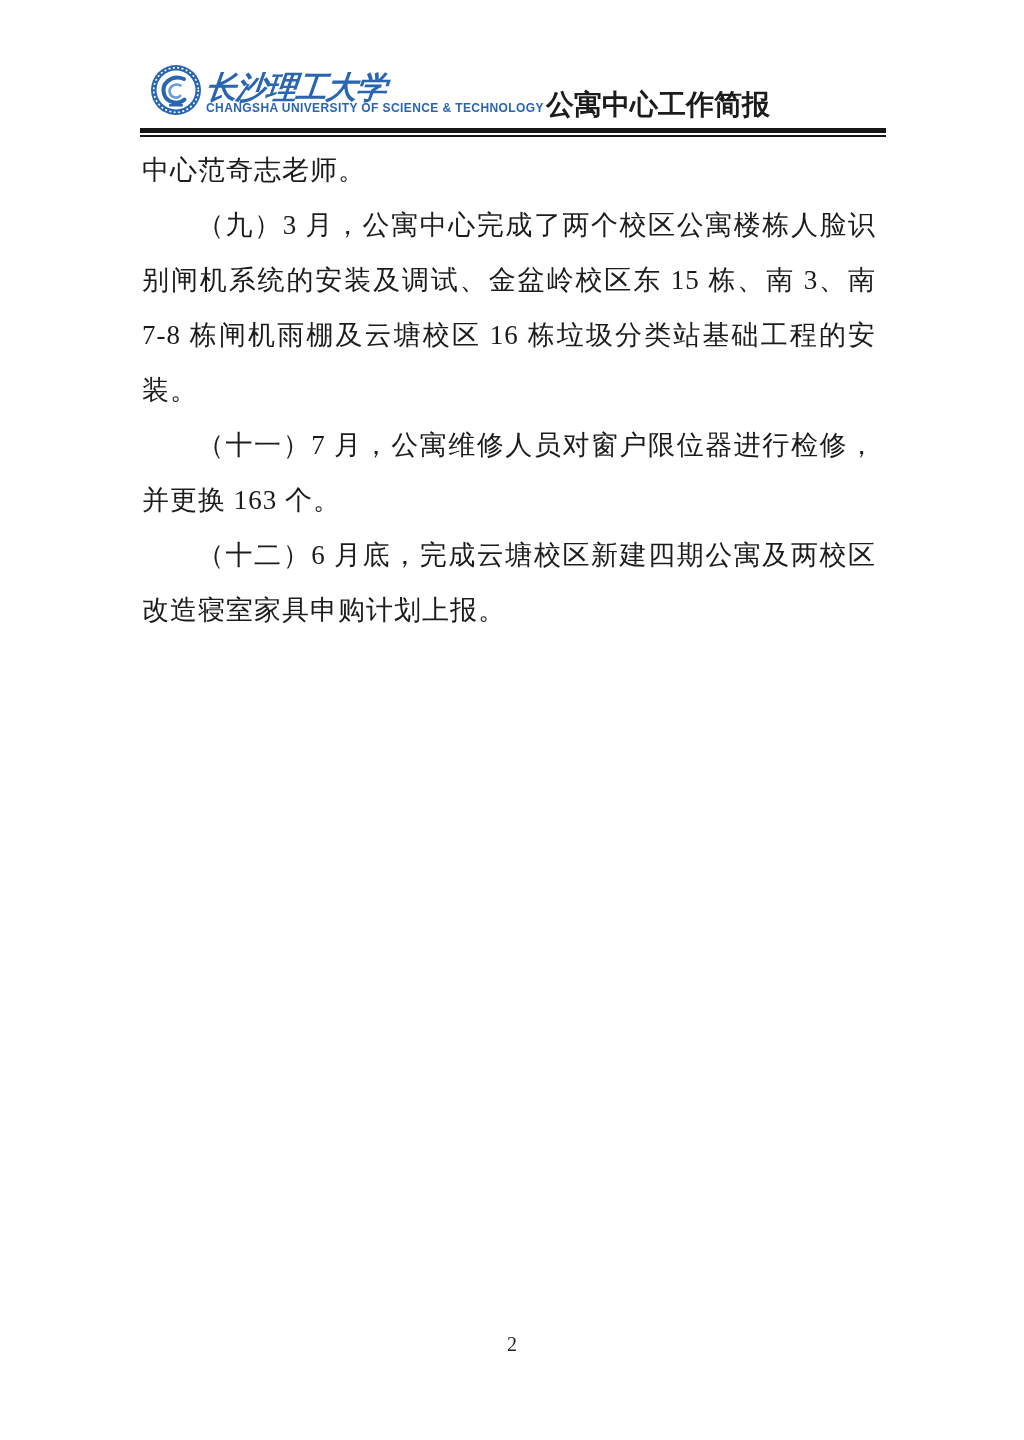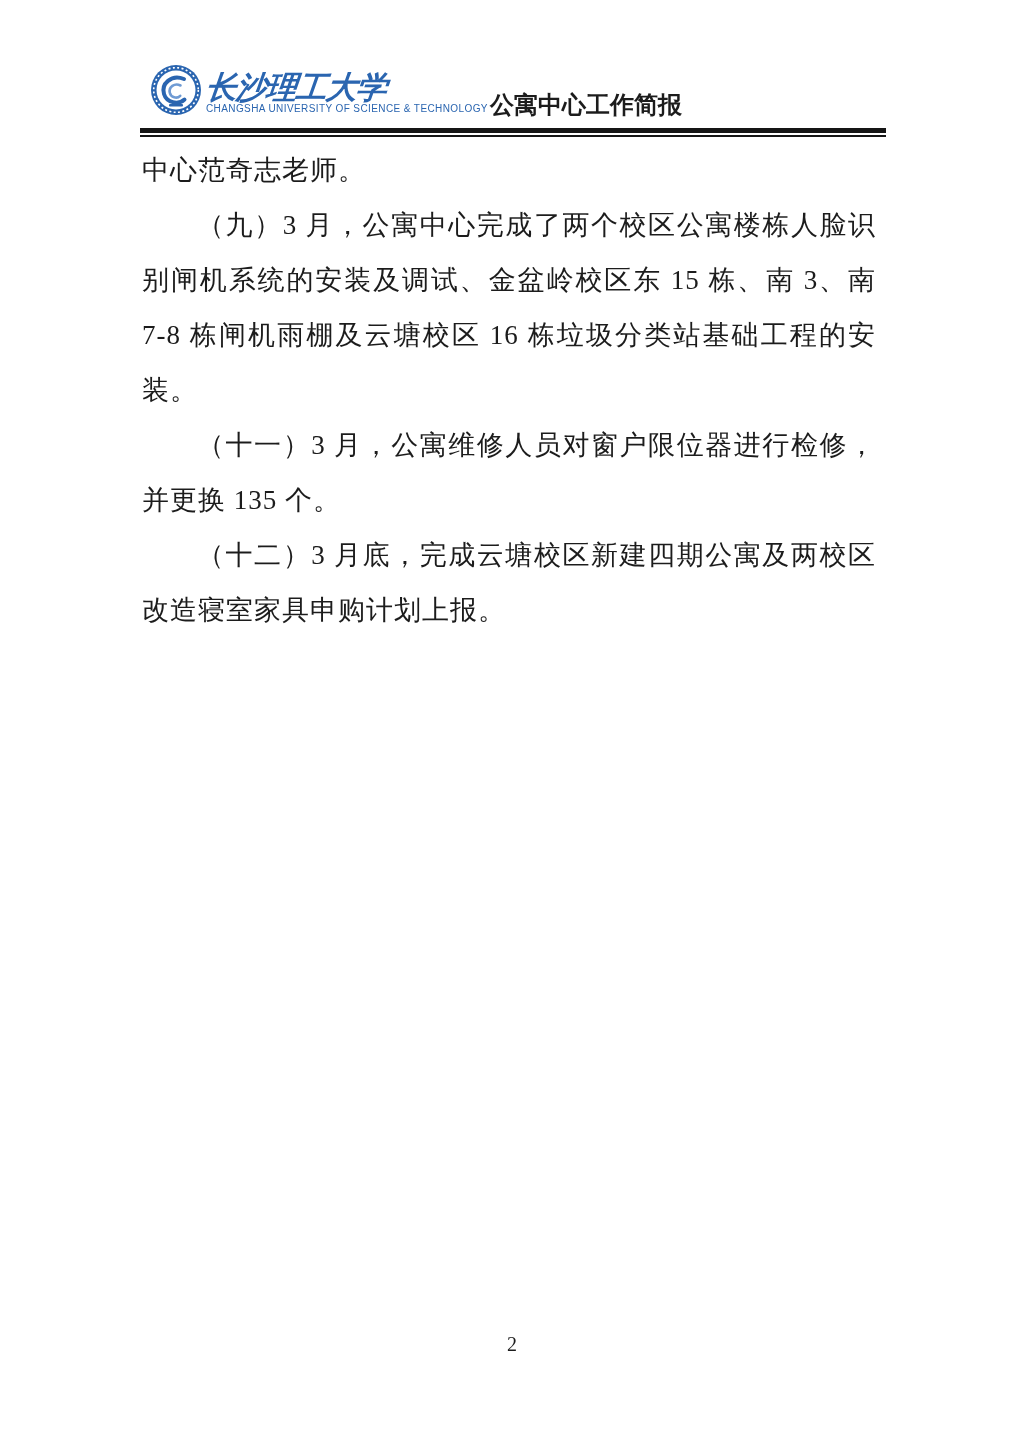--- a/index.html
+++ b/index.html
@@ -50,29 +50,29 @@
     font-size:31px;
     line-height:32px;
     font-weight:bold;
     font-style:italic;
     transform:skewX(-6deg);
     letter-spacing:-1px;
     white-space:nowrap;
   }
   .brand-en{
     color:var(--brand-blue);
-    font-size:10px;
+    font-size:12px;
     line-height:9px;
-    font-weight:normal;
+    font-weight:bold;
     letter-spacing:0.4px;
     white-space:nowrap;
     font-family:"Liberation Sans","DejaVu Sans",sans-serif;
   }
   .masthead-title{
-    font-size:24px;
+    font-size:28px;
     font-weight:bold;
     white-space:nowrap;
     margin-left:2px;
     line-height:30px;
     letter-spacing:0px;
   }
   .masthead-issue{
     font-size:26px;
     font-weight:bold;
     white-space:nowrap;
@@ -140,19 +140,19 @@
       </div>
     </div>
     <div class="masthead-title">公寓中心工作简报</div>
   </div>
 
   <div class="double-rule"></div>
 
   <div class="body-text">
     <p class="para">中心范奇志老师。</p>
     <p class="para indent">（九）3 月，公寓中心完成了两个校区公寓楼栋人脸识别闸机系统的安装及调试、金盆岭校区东 15 栋、南 3、南 7-8 栋闸机雨棚及云塘校区 16 栋垃圾分类站基础工程的安装。</p>
-    <p class="para indent">（十一）3 月，公寓维修人员对窗户限位器进行检修，并更换 135 个。</p>
-    <p class="para indent">（十二）3 月底，完成云塘校区新建四期公寓及两校区改造寝室家具申购计划上报。</p>
+    <p class="para indent">（十一）7 月，公寓维修人员对窗户限位器进行检修，并更换 163 个。</p>
+    <p class="para indent">（十二）6 月底，完成云塘校区新建四期公寓及两校区改造寝室家具申购计划上报。</p>
   </div>
 
   <div class="page-number">2</div>
 
 </div>
 
 </body></html>

